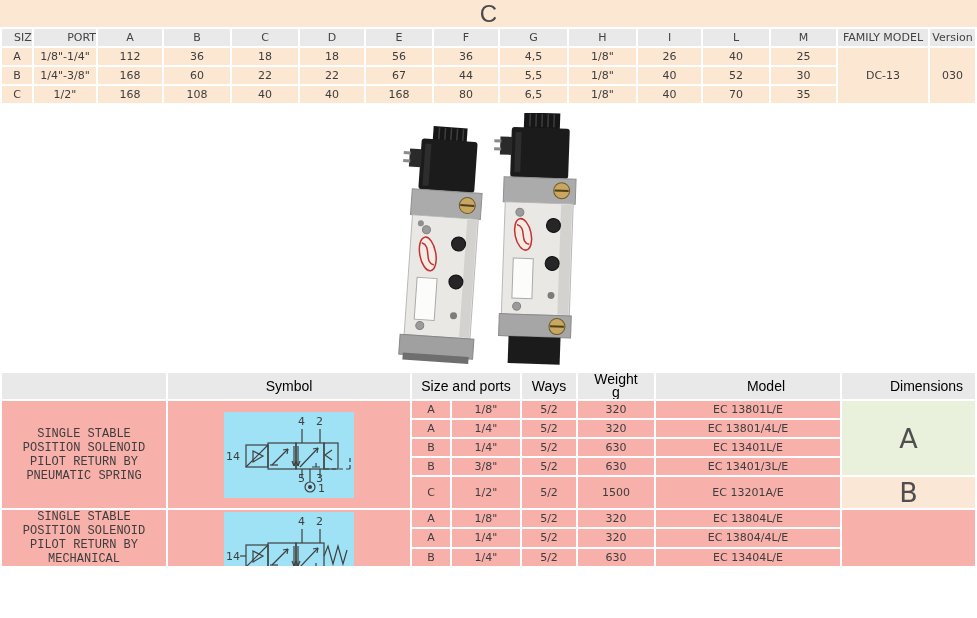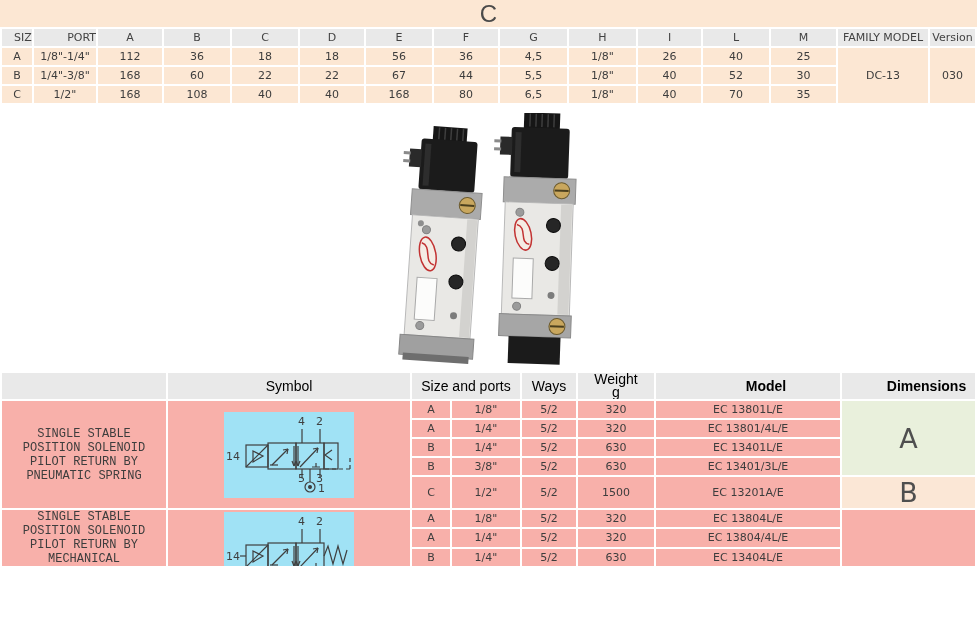--- a/index.html
+++ b/index.html
@@ -23,21 +23,21 @@
   .banner span{color:#fff;font-family:"Liberation Sans",sans-serif;font-weight:bold;
                font-size:12.5px;letter-spacing:.2px;}
 
   
   .photos{height:266px;display:flex;justify-content:center;align-items:flex-start;padding-top:8px;box-sizing:border-box;}
 
   
   .cat-table td{vertical-align:middle;}
   .cat-table td.hcell{background:var(--c-table-header);height:16px;
         font-family:"Liberation Sans",sans-serif;font-size:14px;line-height:13px;color:#000000;}
-  .cat-table td.bold{font-weight:bold;padding-left:36px;}
+  .cat-table td.bold{font-weight:normal;padding-left:36px;}
   .cat-table tr.r17 td{height:17px;}
   .cat-table tr.r31 td{height:31px;}
   .cat-table td.cell{background:var(--c-salmon);}
   .cat-table td.desc{background:var(--c-salmon);font-size:12px;line-height:14px;
         white-space:normal;padding:0 6px;font-family:Liberation Mono, monospace;}
   .cat-table td.sym{background:var(--c-salmon);vertical-align:middle;}
   .cat-table td.dimA{background:var(--c-dim-green);font-size:27px;color:#4f4f4f;}
   .cat-table td.dimB{background:var(--c-dim-cream);font-size:27px;color:#4f4f4f;}
   .symbox{width:130px;height:86px;background:var(--c-symbol-blue);margin:0 auto;}
   .symwrap2{position:relative;height:52px;}

